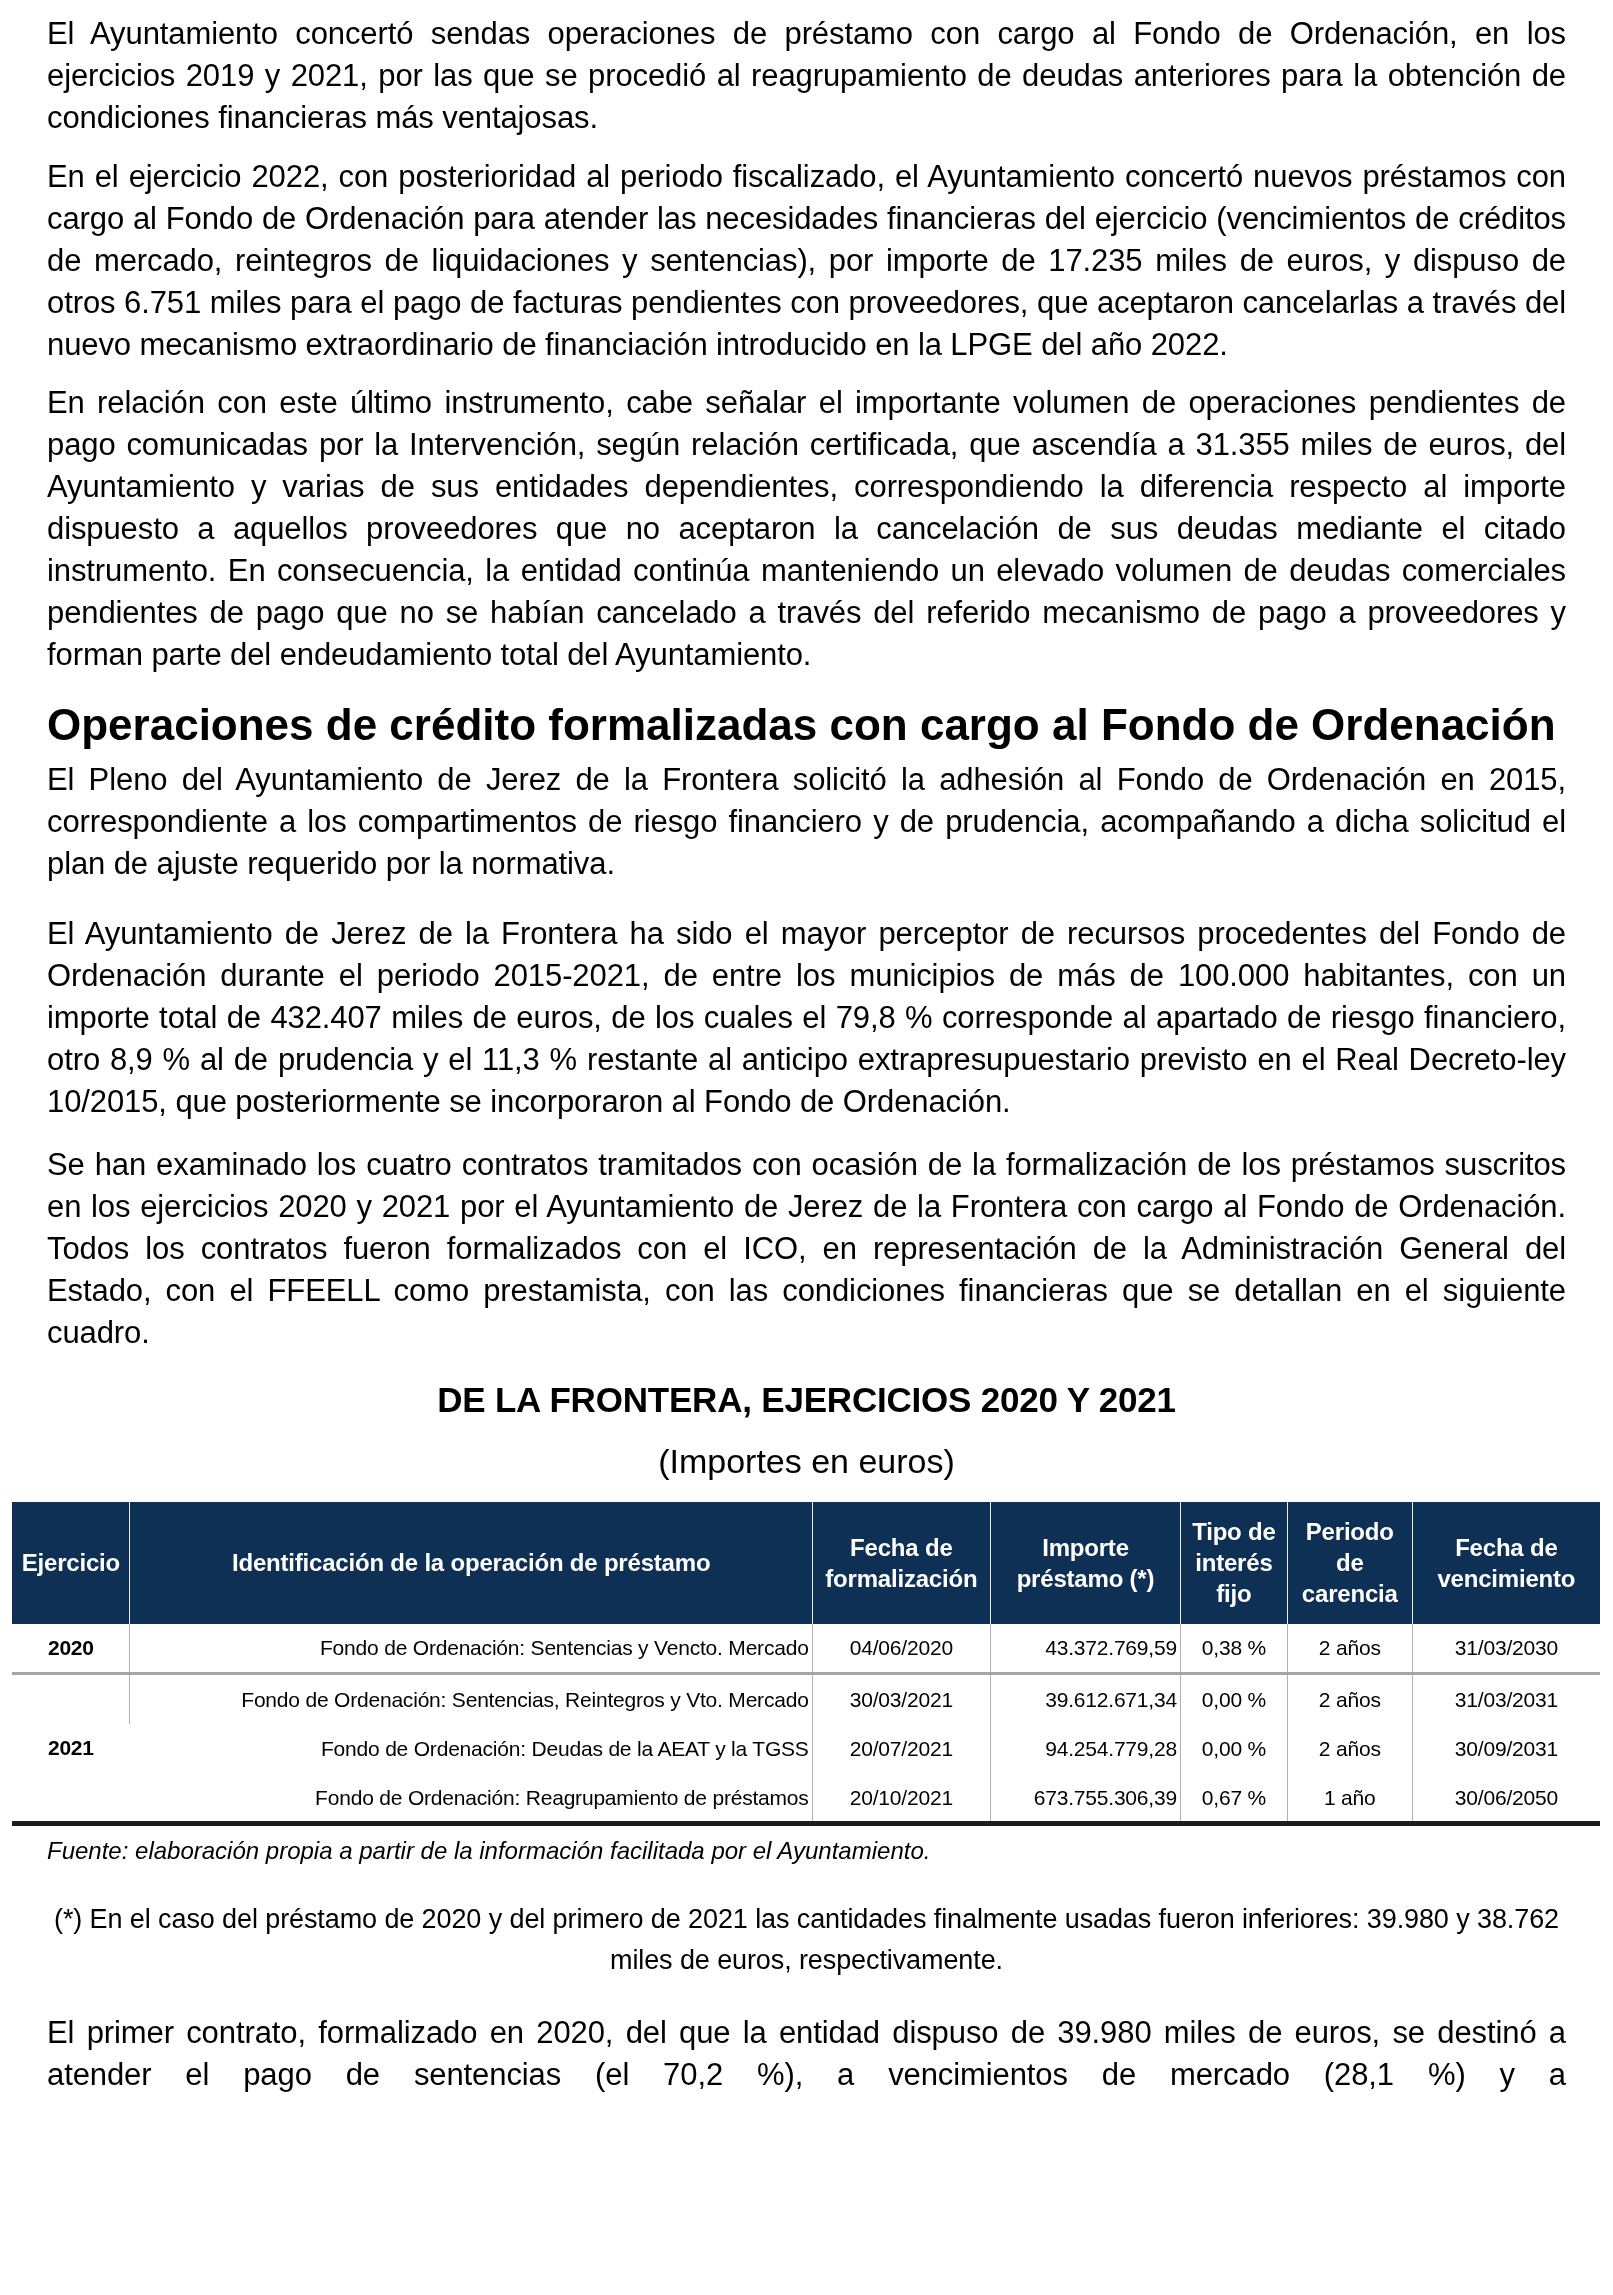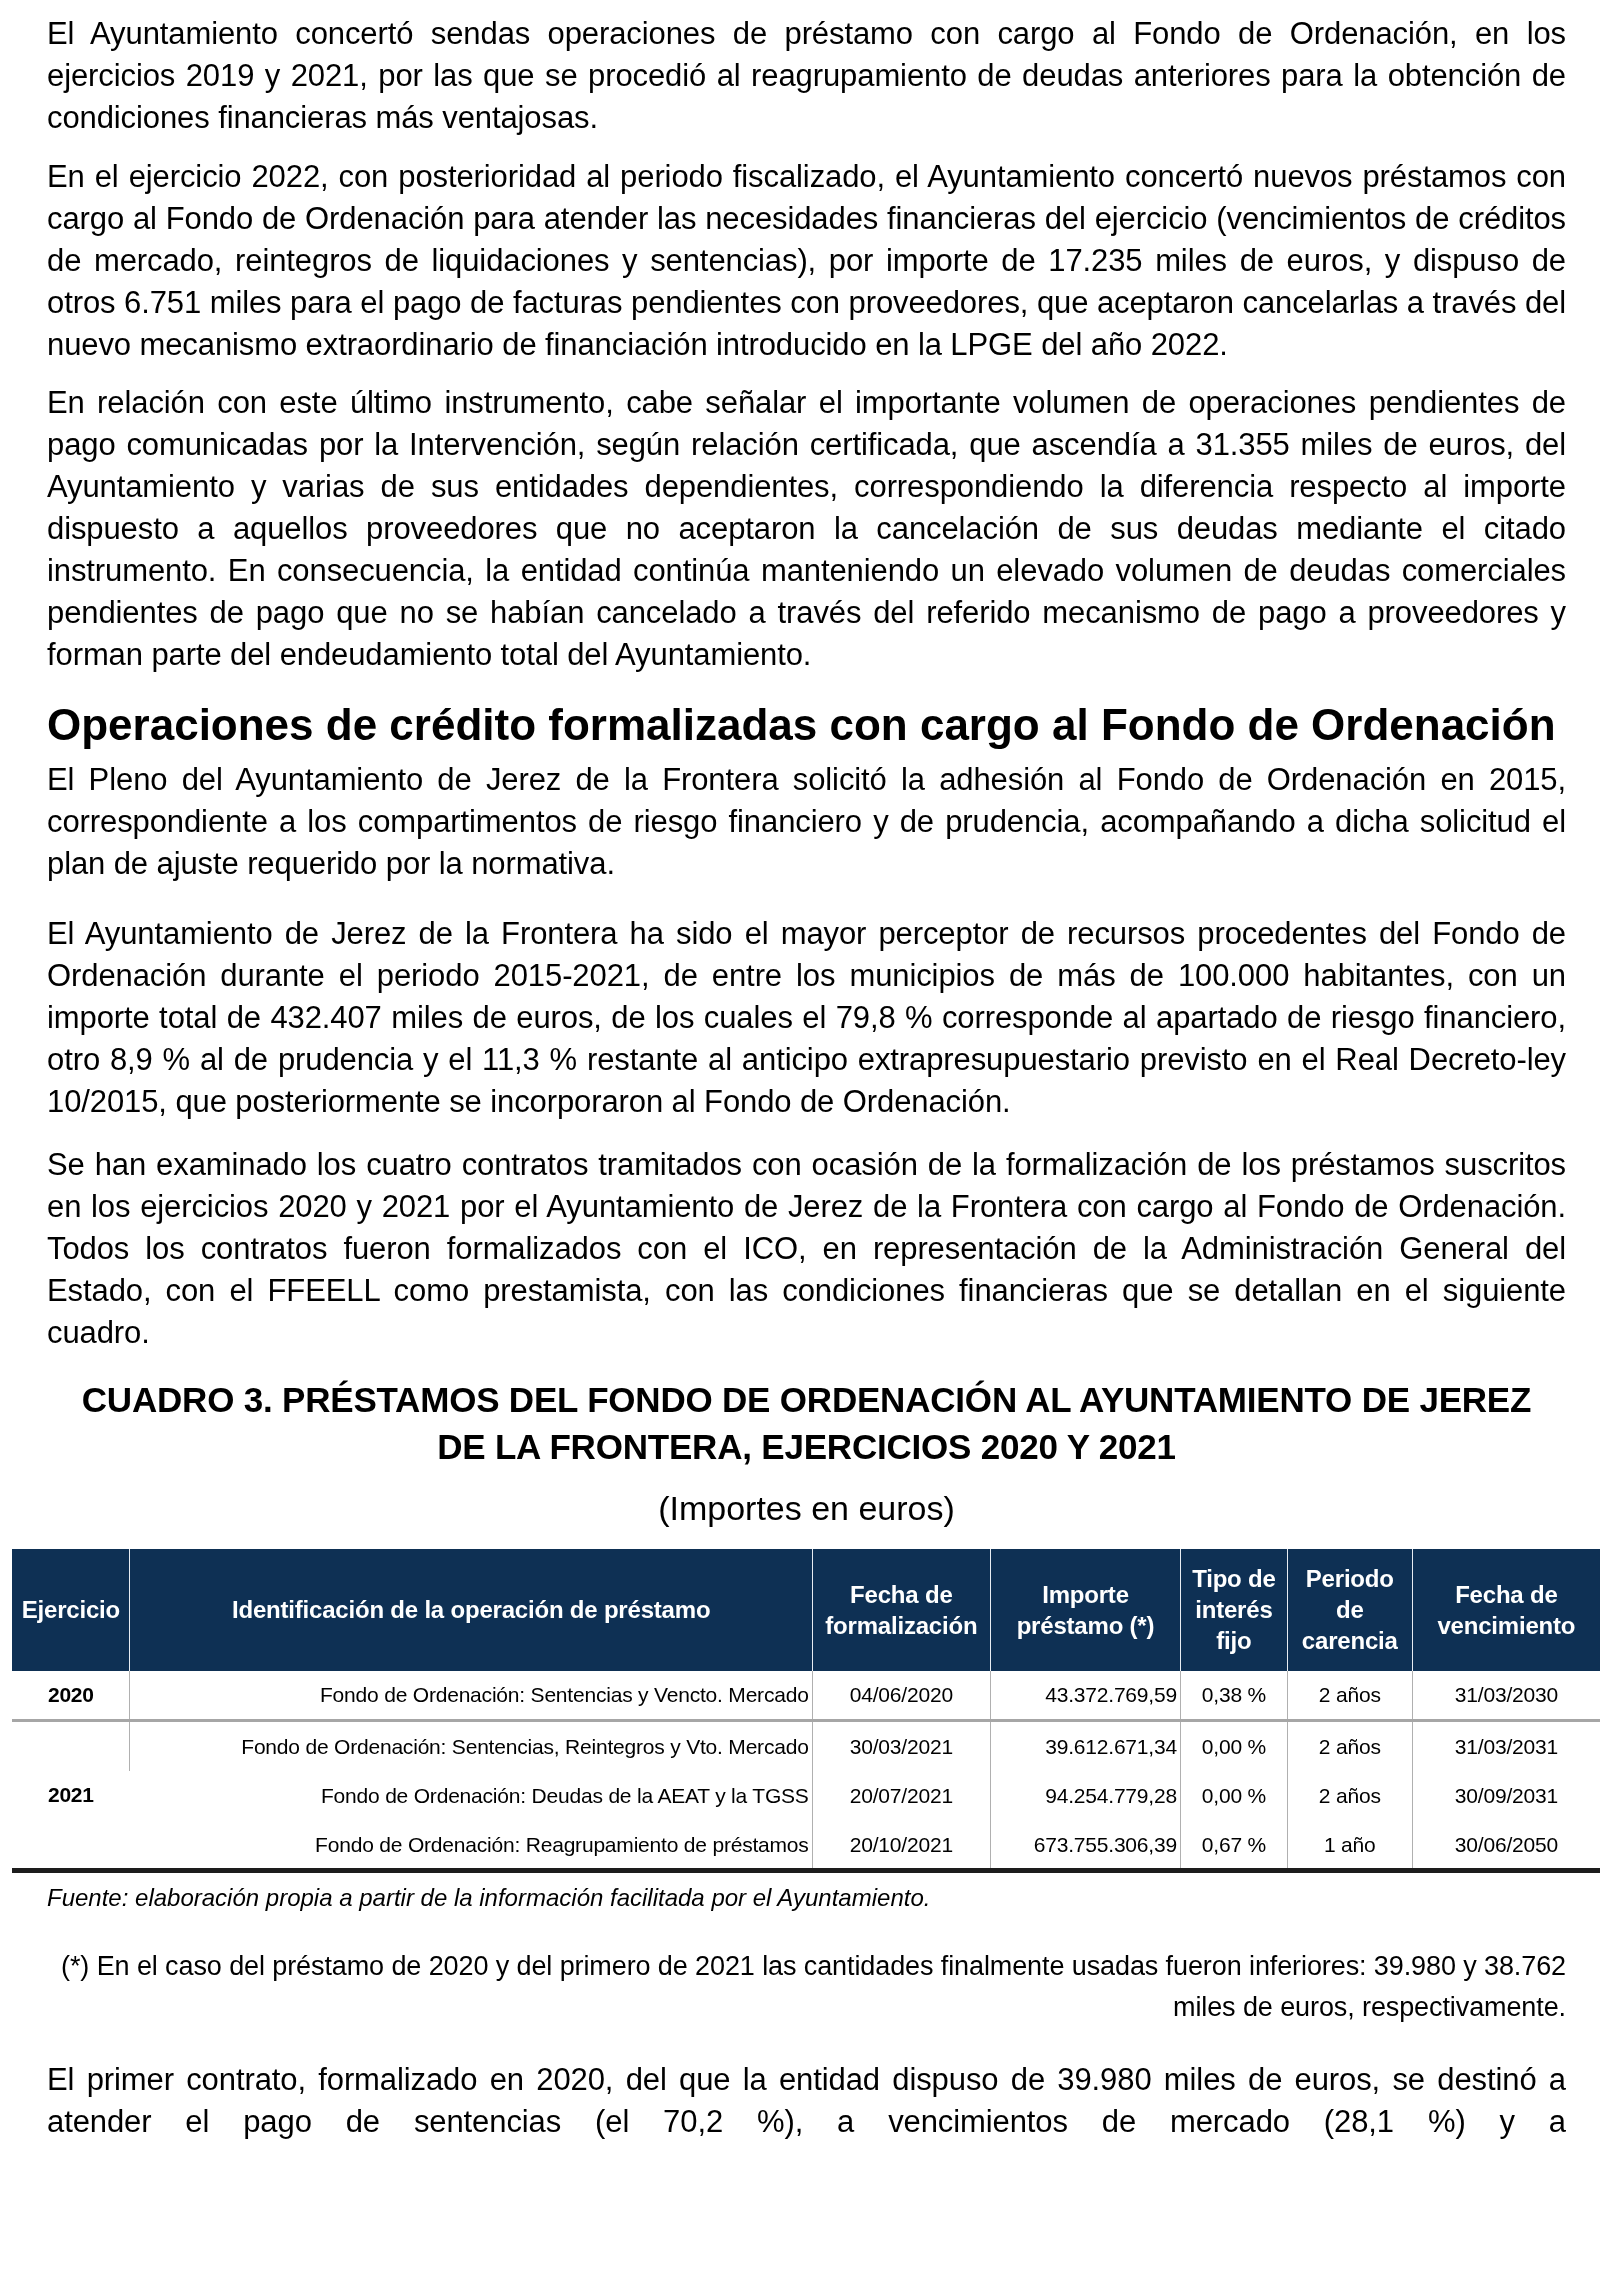--- a/index.html
+++ b/index.html
@@ -112,21 +112,21 @@
     margin: 6.6px 47px 0 47px;
     font-size: 24px;
     line-height: 36px;
     font-style: italic;
     text-align: left;
   }
   .footnote {
     margin: 30px 47px 0 47px;
     font-size: 27px;
     line-height: 41px;
-    text-align: right;
+    text-align: center;
     letter-spacing: -0.1px;
   }
   .closing {
     margin-top: 31px;
     text-align: justify;
     text-align-last: justify;
   }
 </style>
 </head>
 <body>
@@ -141,21 +141,20 @@
 
   <h2 class="section-heading">Operaciones de crédito formalizadas con cargo al Fondo de Ordenación</h2>
 
   <p class="tx mt-afterh">El Pleno del Ayuntamiento de Jerez de la Frontera solicitó la adhesión al Fondo de Ordenación en 2015, correspondiente a los compartimentos de riesgo financiero y de prudencia, acompañando a dicha solicitud el plan de ajuste requerido por la normativa.</p>
 
   <p class="tx mt-big">El Ayuntamiento de Jerez de la Frontera ha sido el mayor perceptor de recursos procedentes del Fondo de Ordenación durante el periodo 2015-2021, de entre los municipios de más de 100.000 habitantes, con un importe total de 432.407 miles de euros, de los cuales el 79,8 % corresponde al apartado de riesgo financiero, otro 8,9 % al de prudencia y el 11,3 % restante al anticipo extrapresupuestario previsto en el Real Decreto-ley 10/2015, que posteriormente se incorporaron al Fondo de Ordenación.</p>
 
   <p class="tx mt-med">Se han examinado los cuatro contratos tramitados con ocasión de la formalización de los préstamos suscritos en los ejercicios 2020 y 2021 por el Ayuntamiento de Jerez de la Frontera con cargo al Fondo de Ordenación. Todos los contratos fueron formalizados con el ICO, en representación de la Administración General del Estado, con el FFEELL como prestamista, con las condiciones financieras que se detallan en el siguiente cuadro.</p>
 
   <div class="cuadro-title">
-    <div>CUADRO 3. PRÉSTAMOS DEL FONDO DE ORDENACIÓN AL AYUNTAMIENTO DE JEREZ</div>
     <div>DE LA FRONTERA, EJERCICIOS 2020 Y 2021</div>
   </div>
 
   <div class="units-note">(Importes en euros)</div>
 
   <div class="table-wrap">
     <table class="cuadro">
       <colgroup>
         <col class="c1">
           <col class="c2">

